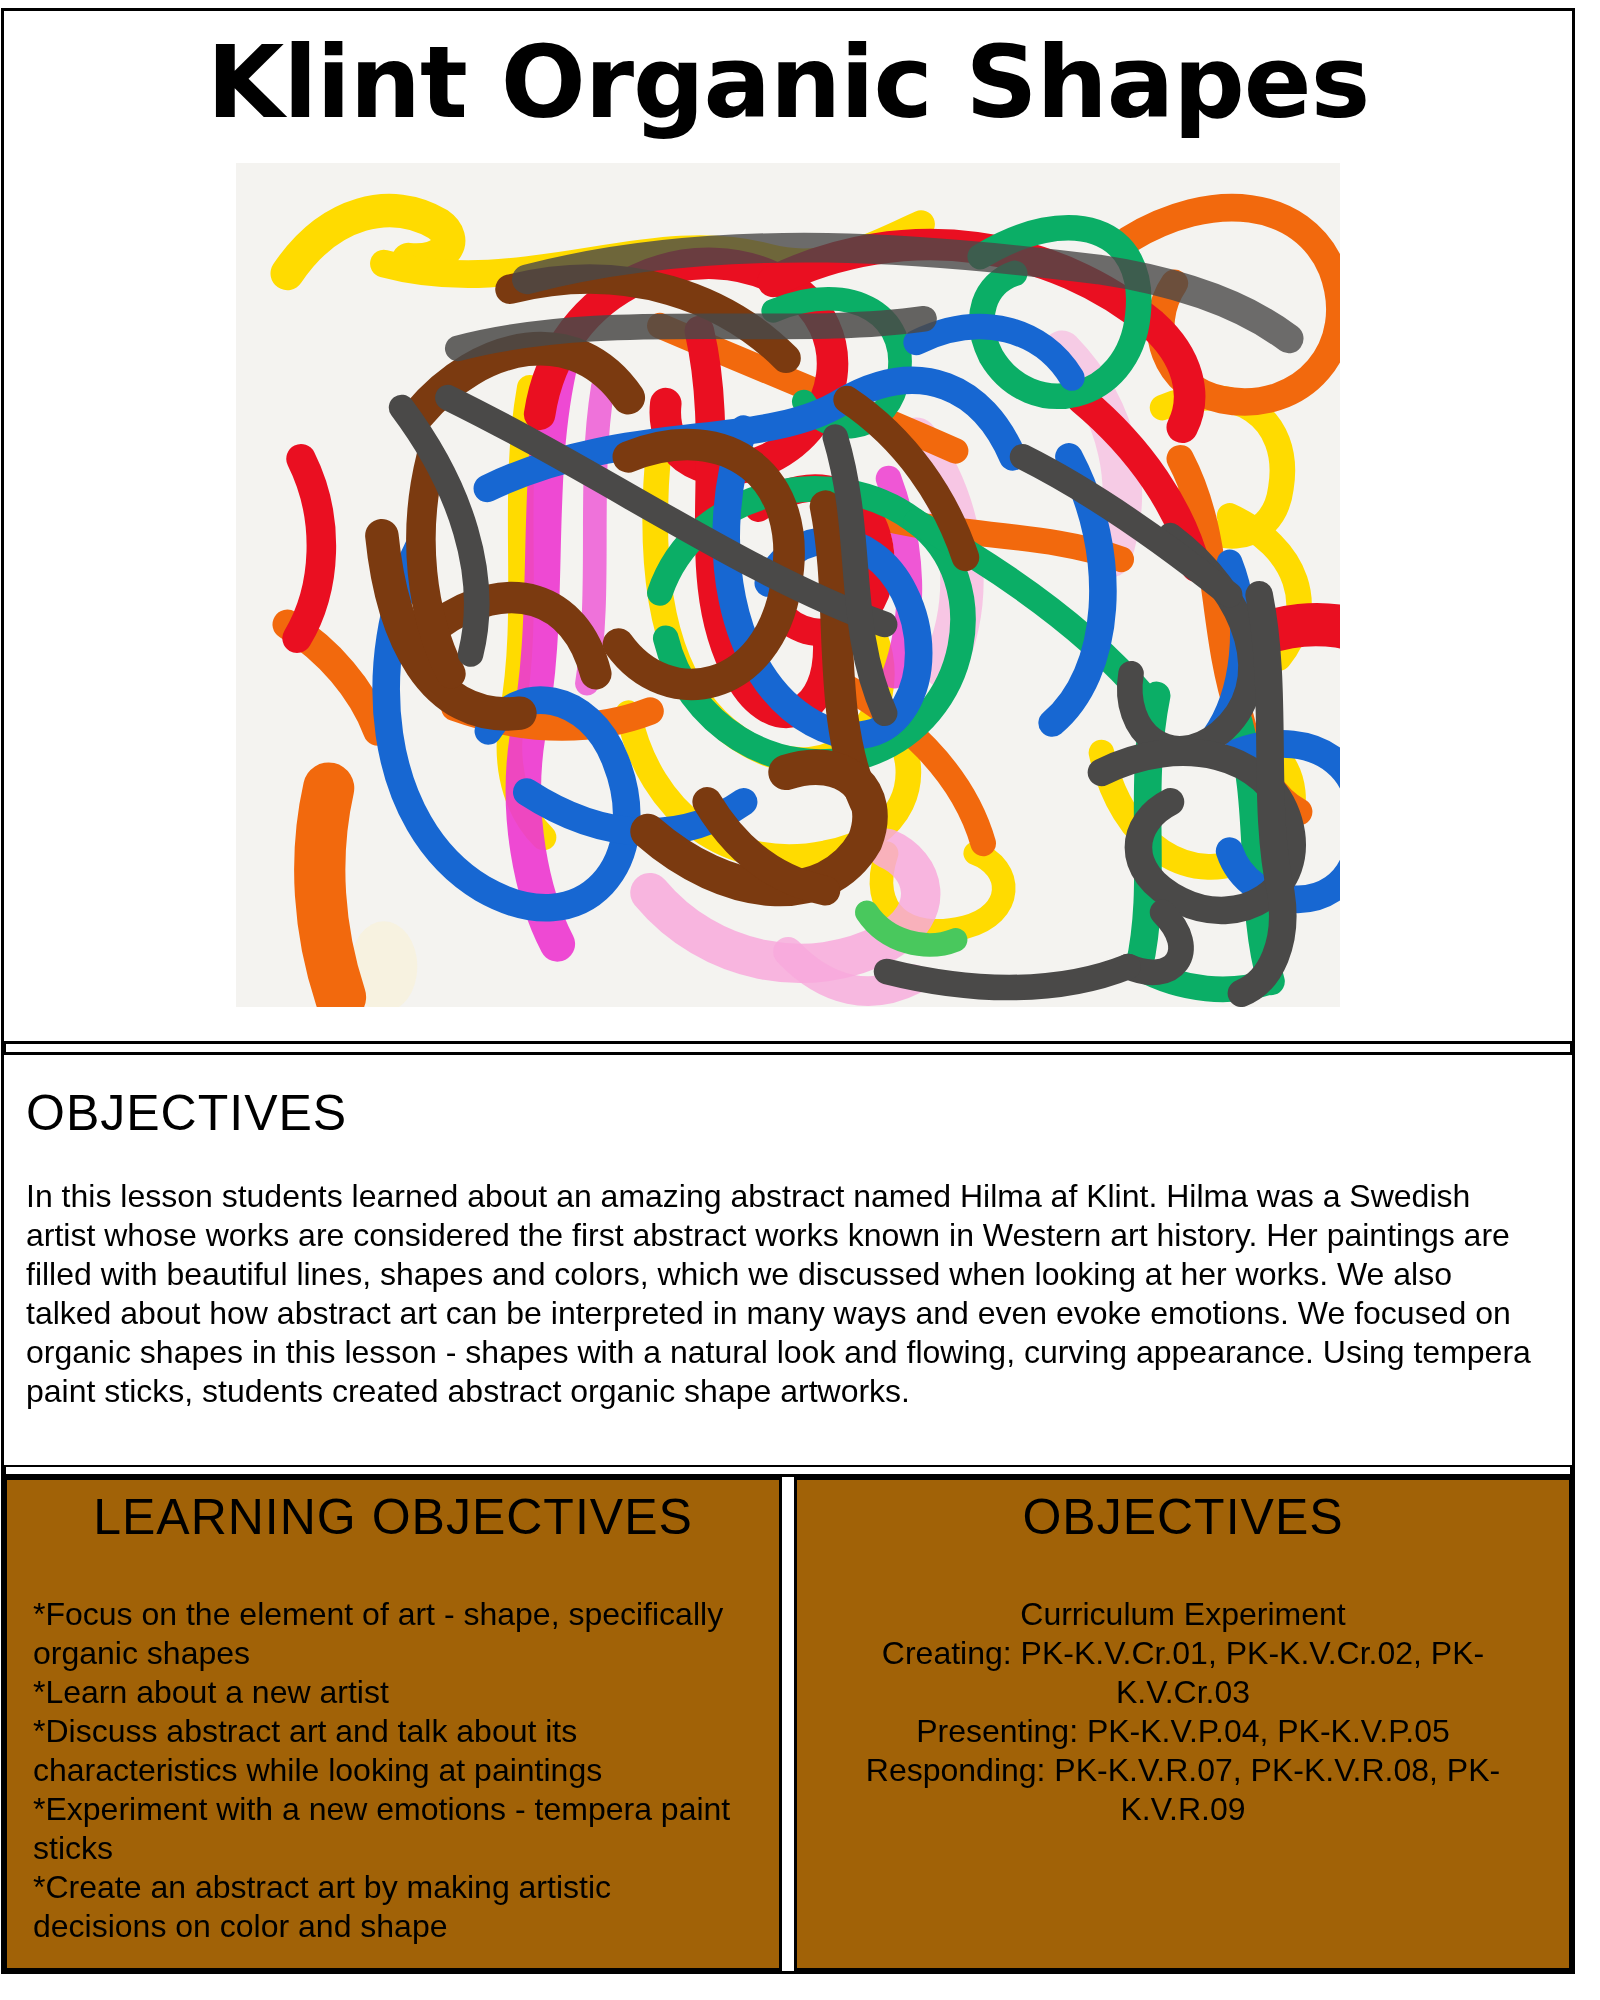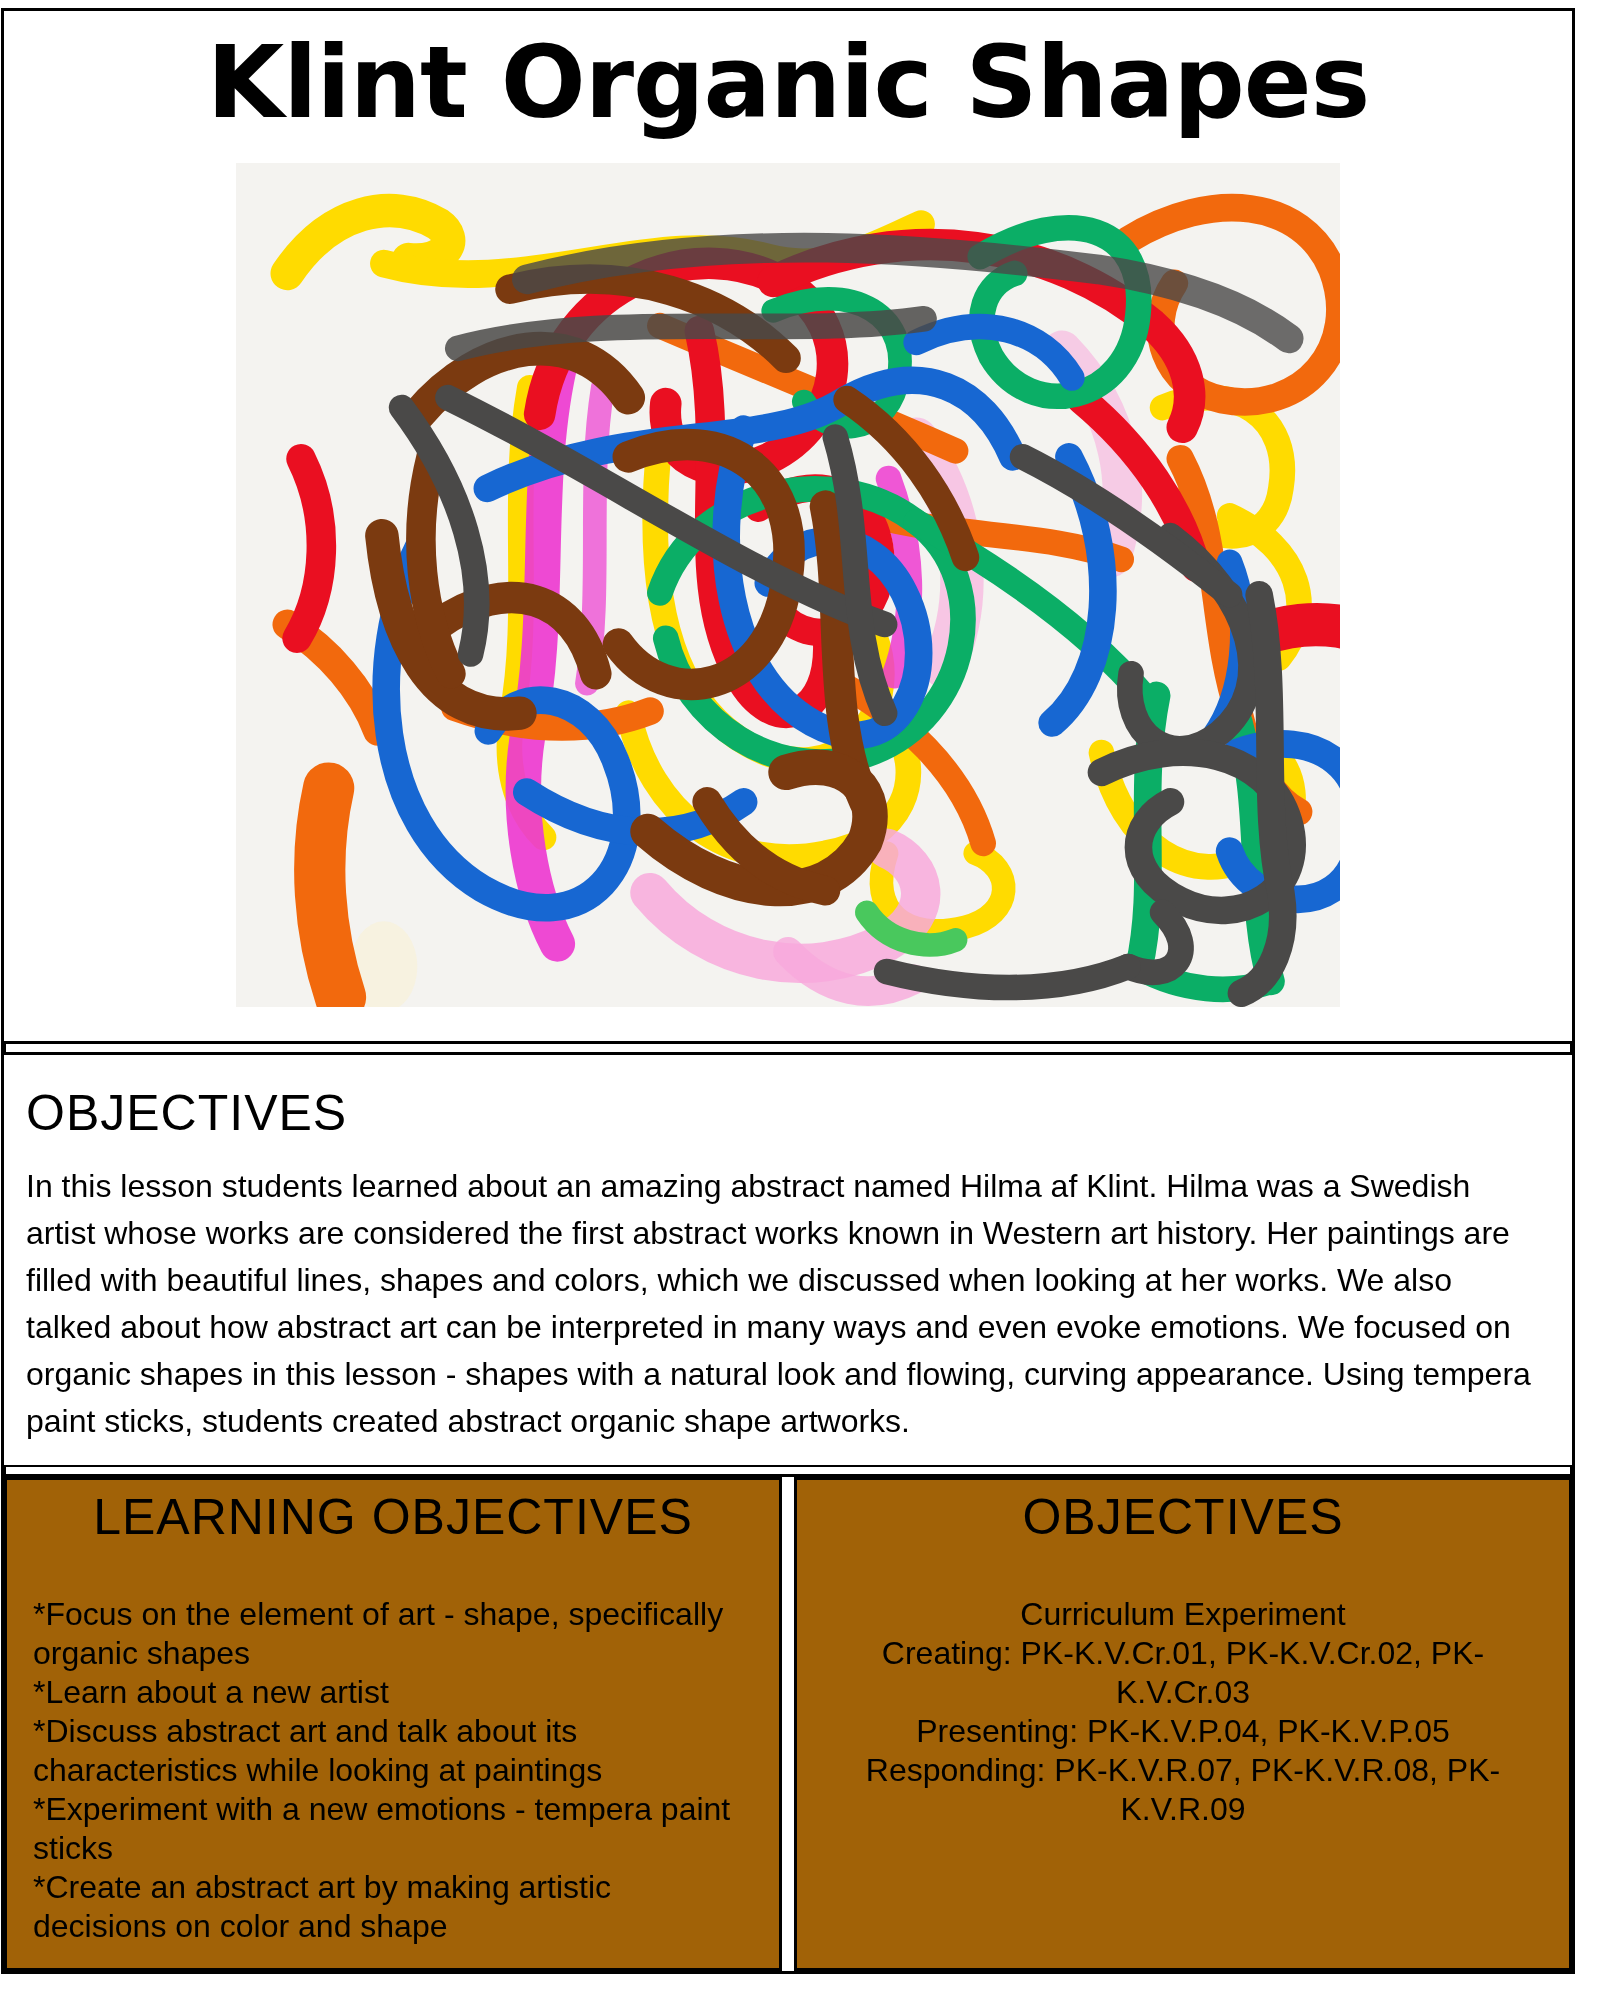--- a/index.html
+++ b/index.html
@@ -28,21 +28,21 @@
     border:3px solid #000;border-left-width:2px;border-right-width:2px;
     background:#fff;flex:none;
   }
   .divider-band.thin{height:12px;border-top-width:2px;border-bottom-width:3px;}
   
   .section-desc{height:410px;box-sizing:border-box;padding:30px 40px 0 22px;flex:none;}
   .desc-heading{
     font-size:50px;line-height:1.15;font-weight:400;letter-spacing:1px;
   }
   .desc-body{
-    margin-top:20px;font-size:32px;line-height:47px;letter-spacing:0px;
+    margin-top:34px;font-size:32px;line-height:39px;letter-spacing:0px;
   }
   
   .section-bottom{flex:1;display:flex;gap:12px;min-height:0;}
   .panel{
     flex:1;border:3px solid #000;box-sizing:border-box;overflow:hidden;background:#a16207;
   }
   .panel-heading{
     text-align:center;font-size:50px;line-height:1.1;font-weight:400;
     letter-spacing:1px;margin-top:10px;
   }

